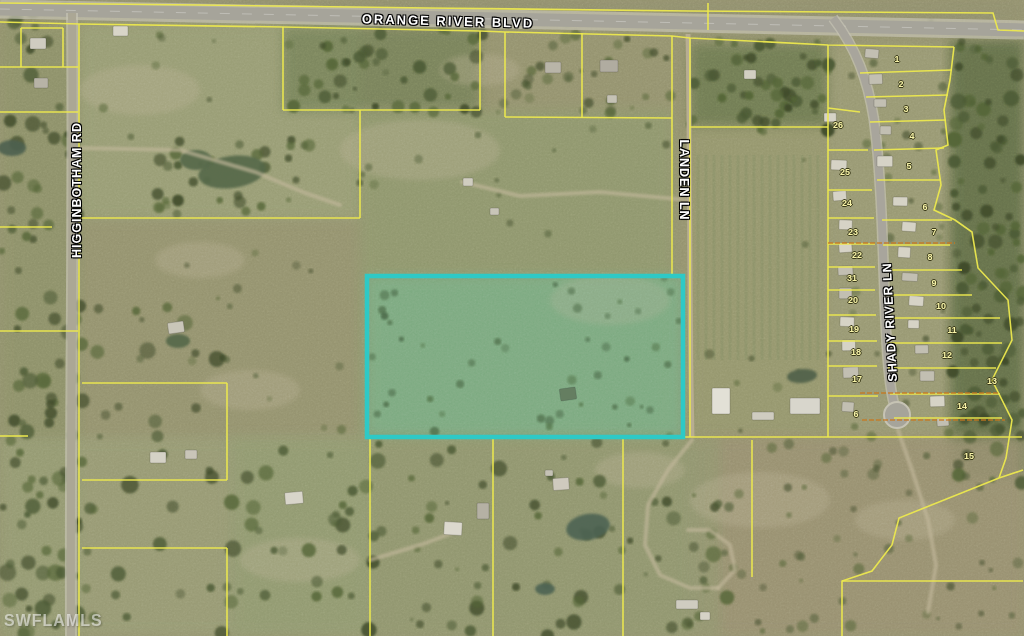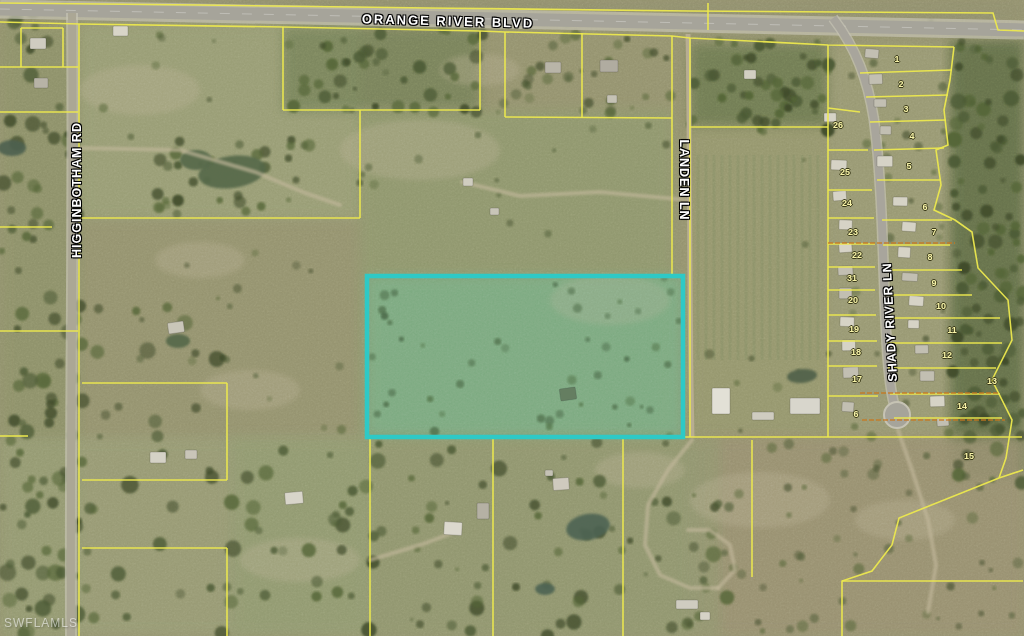--- a/index.html
+++ b/index.html
@@ -5,21 +5,21 @@
   html,body{margin:0;padding:0;background:#222;}
   #stage{position:relative;width:1024px;height:636px;overflow:hidden;
          font-family:"Liberation Sans",sans-serif;background:#95936f;}
   #mapsvg{position:absolute;left:0;top:0;}
   .road-label{position:absolute;color:#fff;font-weight:bold;white-space:nowrap;
     text-shadow:-1px -1px 0 #000,1px -1px 0 #000,-1px 1px 0 #000,1px 1px 0 #000,0 0 2px #000;
     transform-origin:center center;}
   .lot-num{position:absolute;font-size:9px;font-weight:bold;color:#f7f3a8;white-space:nowrap;
     text-shadow:-1px 0 0 #3a3a1a,1px 0 0 #3a3a1a,0 -1px 0 #3a3a1a,0 1px 0 #3a3a1a;
     transform:translate(-50%,-50%);}
-  .watermark{position:absolute;left:4px;bottom:6px;font-size:12px;font-weight:normal;
+  .watermark{position:absolute;left:4px;bottom:6px;font-size:16px;font-weight:bold;
     color:rgba(255,255,255,0.55);letter-spacing:1px;text-shadow:1px 1px 2px rgba(0,0,0,0.25);}
 </style>
 </head>
 <body>
 
 <div id="stage">
   <svg id="mapsvg" width="1024" height="636" viewBox="0 0 1024 636">
     <defs>
       <filter id="soft">
           <feGaussianBlur stdDeviation="6"></feGaussianBlur>

